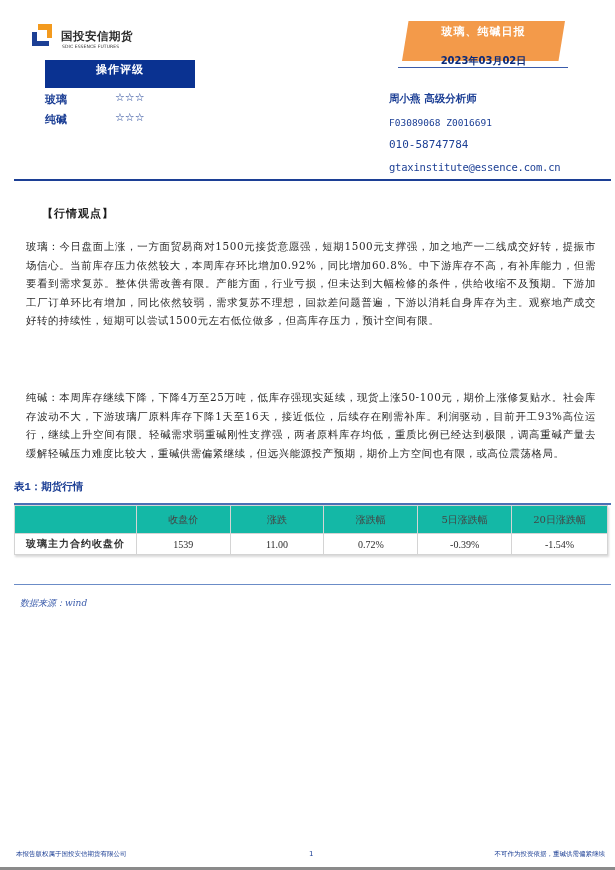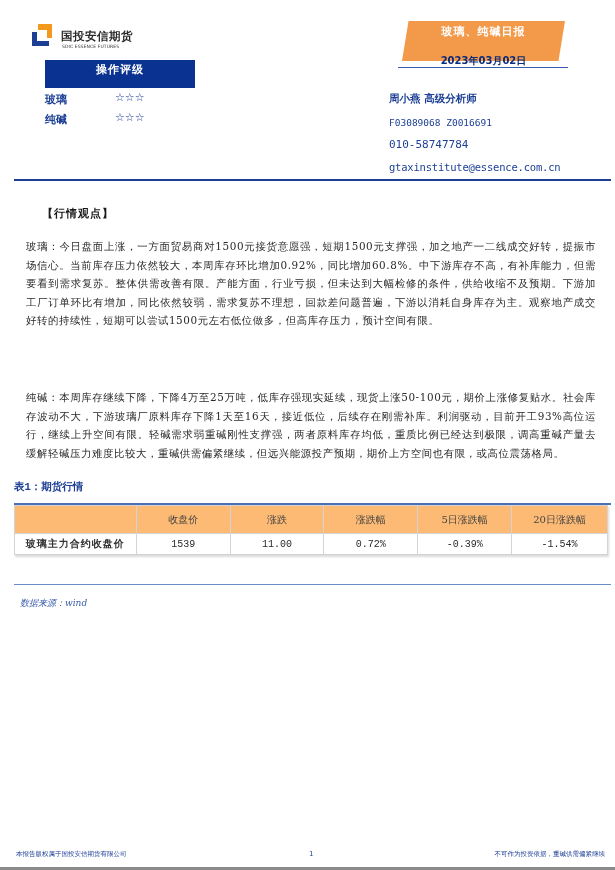--- a/index.html
+++ b/index.html
@@ -39,24 +39,24 @@
 
   .para { position: absolute; left: 26px; width: 570px; font-size: 10.4px; line-height: 18.6px; color: #2a2a2a; letter-spacing: 0.6px; text-align: justify; font-family: "DejaVu Serif", serif; }
   .para-glass { top: 237px; }
   .para-soda { top: 388px; }
 
   .table-title { position: absolute; left: 14px; top: 480px; font-size: 10.5px; font-weight: bold; color: #1c3f95; font-family: Liberation Mono, monospace; }
   .table-top-rule { position: absolute; left: 14px; top: 503px; width: 597px; height: 2px; background: #4a6fb5; }
 
   .data-table { position: absolute; left: 14px; top: 505px; width: 594px; border-collapse: collapse; font-size: 10px; color: #2a2a2a; box-shadow: 1px 2px 2px rgba(0,0,0,0.15); }
   .data-table th, .data-table td { border: 1px solid #d4d4d4; text-align: center; font-weight: normal; }
-  .data-table th { height: 28px; background: #fdba74; color: #444; font-family: "DejaVu Serif", serif; font-size: 10px; }
+  .data-table th { height: 28px; background: #14b8a6; color: #444; font-family: "DejaVu Serif", serif; font-size: 10px; }
   .data-table td { height: 21px; }
   .data-table td.rowlabel { font-family: "DejaVu Serif", serif; color: #333; letter-spacing: 1px; font-weight: bold; }
-  .data-table td.num { font-family: Liberation Mono, monospace; font-size: 10px; margin-left: 28px; }
+  .data-table td.num { font-family: Liberation Serif, serif; font-size: 10px; margin-left: 28px; }
 
   .table-bottom-rule { position: absolute; left: 14px; top: 584px; width: 597px; height: 1px; background: #6b8cc7; }
   .source { position: absolute; left: 20px; top: 597px; font-size: 9px; font-style: italic; color: #3a5bab; font-family: "DejaVu Serif", serif; }
 
   .footer-left { position: absolute; left: 16px; top: 850px; font-size: 6.5px; color: #1c3f95; white-space: nowrap; }
   .footer-page { position: absolute; left: 309px; top: 850px; font-size: 7px; color: #1c3f95; }
   .footer-right { position: absolute; right: 10px; top: 850px; font-size: 6.5px; color: #1c3f95; white-space: nowrap; }
   .footer-rule { position: absolute; left: 0; top: 867px; width: 615px; height: 3px; background: #8a8a8a; }
 </style>
 </head>

